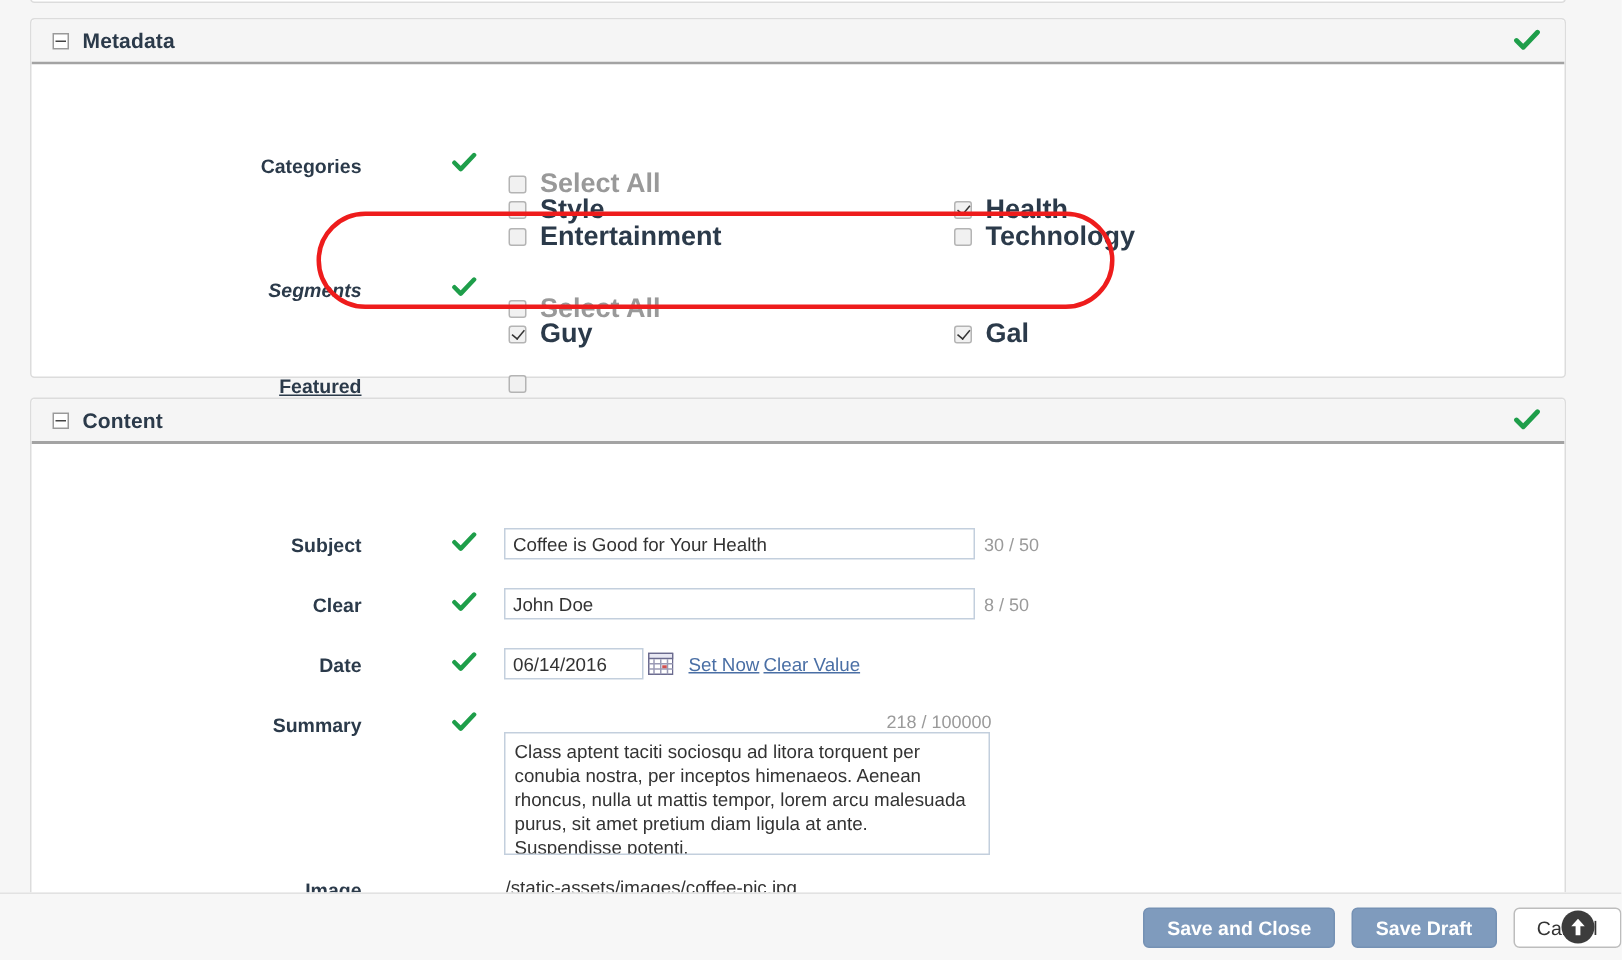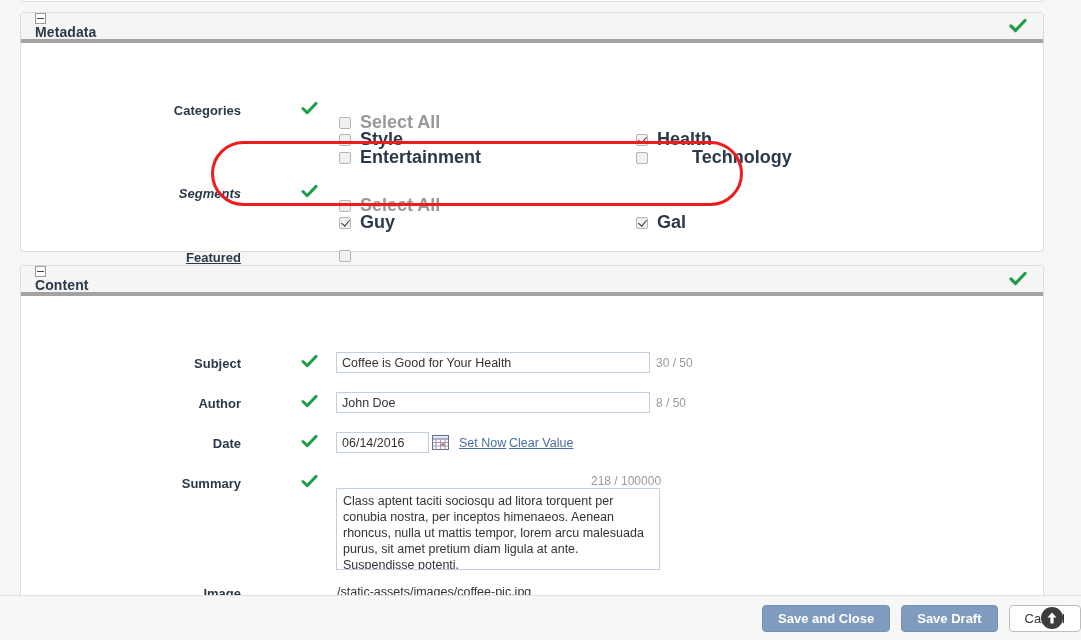--- a/index.html
+++ b/index.html
@@ -28,26 +28,25 @@
   .panel {
     position: absolute;
     left: 20px; width: 1024px;
     background: #ffffff;
     border: 1px solid #dcdcdc;
     border-radius: 3px;
   }
   .panel-head {
     height: 30px;
     background: #f5f5f5;
-    border-bottom: 4px solid #a3a3a3;
+    border-bottom: 2px solid #a3a3a3;
     border-radius: 3px 3px 0 0;
-    display: flex; 
+    display: flex; align-items: center;
     padding: 0 14px;
     position: relative;
-    flex-direction: column;
   }
   .collapse-toggle {
     width: 11px; height: 11px;
     border: 1px solid #9a9a9a;
     background: #fff;
     margin-right: 9px;
     position: relative;
     flex: 0 0 auto;
     cursor: pointer;
   }
@@ -257,21 +256,21 @@
           <span class="cb-label">Style</span>
         </div>
         <div class="cb-item" style="left:615px; top:86px;">
           <span class="cbox checked"></span>
           <span class="cb-label">Health</span>
         </div>
         <div class="cb-item" style="left:318px; top:104px;">
           <span class="cbox"></span>
           <span class="cb-label">Entertainment</span>
         </div>
-        <div class="cb-item" style="left:615px; top:104px;gap:35px;">
+        <div class="cb-item" style="left:615px; top:104px;">
           <span class="cbox"></span>
           <span class="cb-label">Technology</span>
         </div>
 
         <div class="f-label" style="left:60px; top:143px;font-style:italic;">Segments</div>
         <span class="f-check" style="left:280px; top:141px;">
           <svg class="chk-glyph" width="17" height="15" viewBox="0 0 18 16">
               <path d="M2 8 L6.5 12.5 L16 2.5" stroke="#1e9e4a" stroke-width="3.2" fill="none" stroke-linecap="round" stroke-linejoin="round"></path>
             </svg>
         </span>
@@ -310,21 +309,21 @@
 
         <div class="f-label" style="left:60px; top:60px;">Subject</div>
         <span class="f-check" style="left:280px; top:58px;">
           <svg class="chk-glyph" width="17" height="15" viewBox="0 0 18 16">
               <path d="M2 8 L6.5 12.5 L16 2.5" stroke="#1e9e4a" stroke-width="3.2" fill="none" stroke-linecap="round" stroke-linejoin="round"></path>
             </svg>
         </span>
         <input class="txt" style="left: 315px; top: 56px; width: 314px;" value="Coffee is Good for Your Health">
         <span class="counter" style="left:635px; top:60px;">30 / 50</span>
 
-        <div class="f-label" style="left:60px; top:100px;">Author</div>
+        <div class="f-label" style="left:60px; top:100px;">Clear</div>
         <span class="f-check" style="left:280px; top:98px;">
           <svg class="chk-glyph" width="17" height="15" viewBox="0 0 18 16">
               <path d="M2 8 L6.5 12.5 L16 2.5" stroke="#1e9e4a" stroke-width="3.2" fill="none" stroke-linecap="round" stroke-linejoin="round"></path>
             </svg>
         </span>
         <input class="txt" style="left: 315px; top: 96px; width: 314px;" value="John Doe">
         <span class="counter" style="left:635px; top:100px;">8 / 50</span>
 
         <div class="f-label" style="left:60px; top:140px;">Date</div>
         <span class="f-check" style="left:280px; top:138px;">

